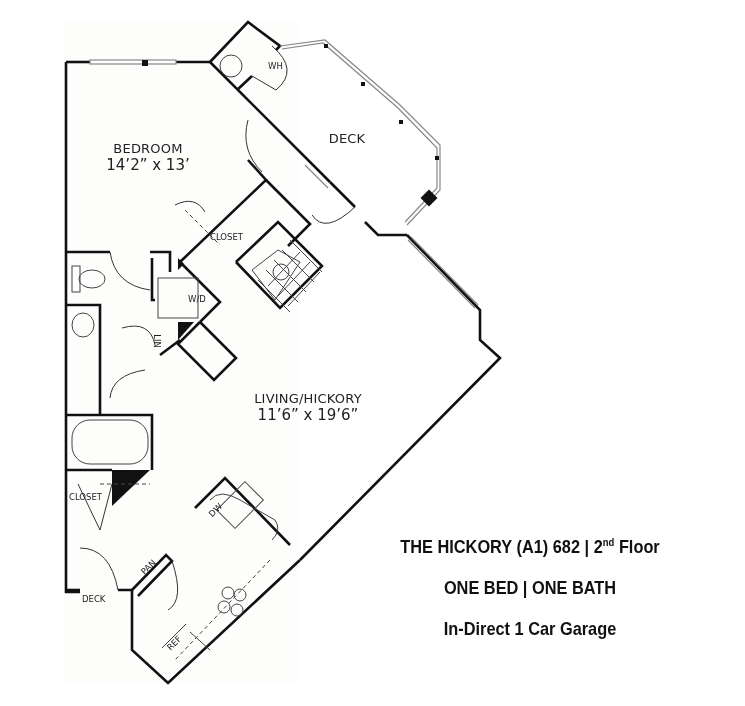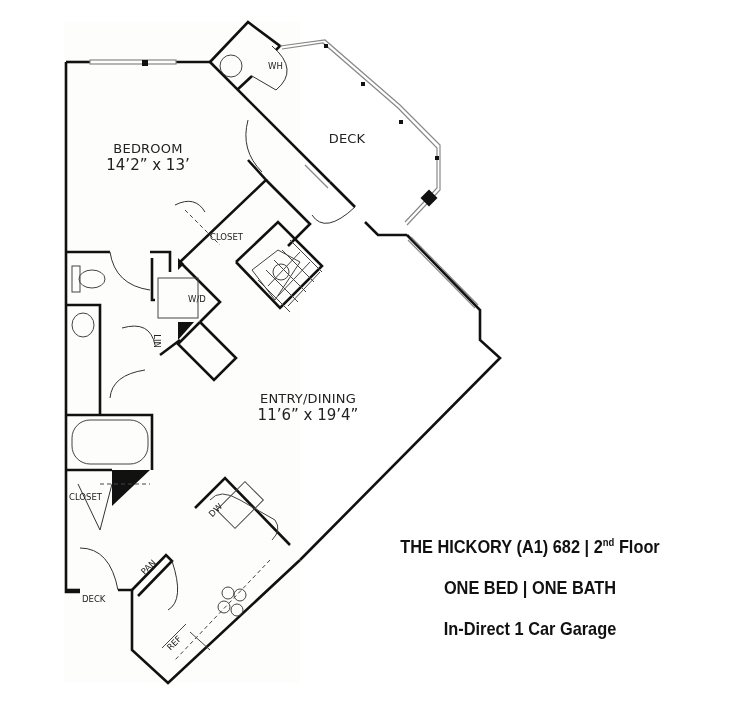--- a/index.html
+++ b/index.html
@@ -119,22 +119,22 @@
 </svg>
 
 <div class="room-label" style="left:148px; top:141px;">
   <div class="room-name">BEDROOM</div>
   <div class="room-dim">14’2” x 13’</div>
 </div>
 <div class="room-label" style="left:347px; top:131px;text-align:right;">
   <div class="room-name">DECK</div>
 </div>
 <div class="room-label" style="left:308px; top:391px;">
-  <div class="room-name">ENTRY/DINING</div>
-  <div class="room-dim">11’6” x 19’4”</div>
+  <div class="room-name">LIVING/HICKORY</div>
+  <div class="room-dim">11’6” x 19’6”</div>
 </div>
 
 <div class="small-label" style="left:223px; top:61px;margin-left:45px;">WH</div>
 <div class="small-label" style="left:210px; top:232px;">CLOSET</div>
 <div class="small-label" style="left:164px; top:294px;margin-left:24px;">W/D</div>
 <div class="small-label" style="left:150px; top:336px; transform:rotate(90deg);">LIN</div>
 <div class="small-label" style="left:69px; top:492px;">CLOSET</div>
 <div class="small-label" style="left:208px; top:505px; transform:rotate(-45deg);">DW</div>
 <div class="small-label" style="left:140px; top:562px; transform:rotate(-45deg);">PAN</div>
 <div class="small-label" style="left:166px; top:638px; transform:rotate(-45deg);">REF</div>

